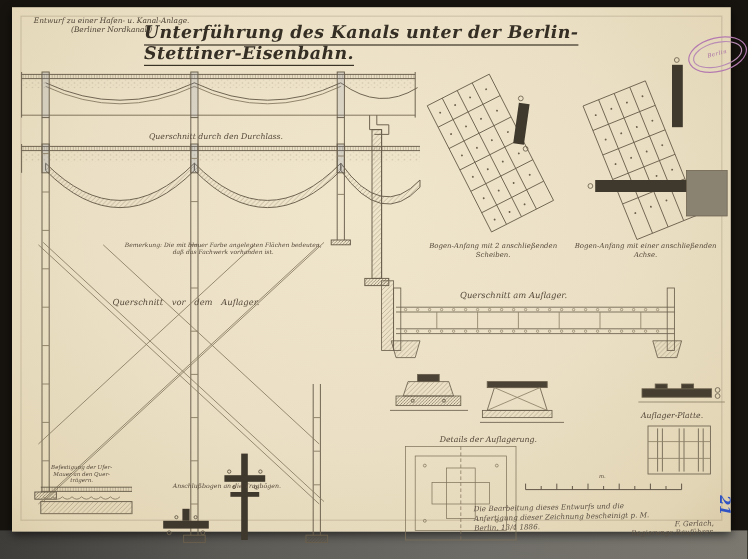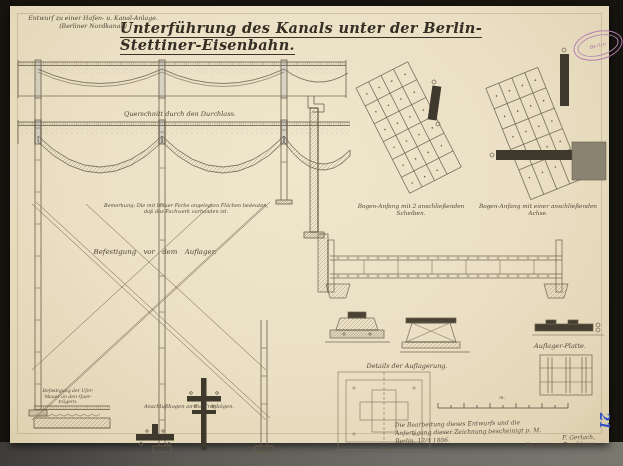--- a/index.html
+++ b/index.html
@@ -419,32 +419,33 @@
     </g>
   </svg>
 
   <div class="cap" style="left:100px;top:104px;width:140px;font-size:6.5px;">Querschnitt durch den Durchlass.</div>
 
   <div class="cap wrap" style="left:78px;top:196px;width:196px;font-size:5px;">
     <div>Bemerkung: Die mit blauer Farbe angelegten Flächen bedeuten,</div>
     <div>daß das Fachwerk vorhanden ist.</div>
   </div>
 
-  <div class="cap ws2" style="left:60px;top:242px;width:170px;font-size:7px;">Befestigung vor dem Auflager.</div>
+  <div class="cap ws2" style="left:60px;top:242px;width:170px;font-size:7px;">Querschnitt vor dem Auflager.</div>
 
   <div class="cap wrap" style="left:343px;top:197px;width:116px;font-size:5.8px;">
     <div>Bogen-Anfang mit 2 anschließenden</div>
     <div>Scheiben.</div>
   </div>
 
   <div class="cap wrap" style="left:462px;top:197px;width:132px;font-size:5.8px;">
     <div>Bogen-Anfang mit einer anschließenden</div>
     <div>Achse.</div>
   </div>
 
+  <div class="cap" style="left:348px;top:236px;width:140px;font-size:7px;">Querschnitt am Auflager.</div>
 
   <div class="cap" style="left:330px;top:356px;width:134px;font-size:6.5px;">Details der Auflagerung.</div>
 
   <div class="cap" style="left:508px;top:336px;width:84px;font-size:6.5px;">Auflager-Platte.</div>
 
   <div class="cap wrap" style="left:22px;top:382px;width:72px;font-size:4.6px;">
     <div>Befestigung der Ufer-</div>
     <div>Mauer an den Quer-</div>
     <div>trägern.</div>
   </div>

